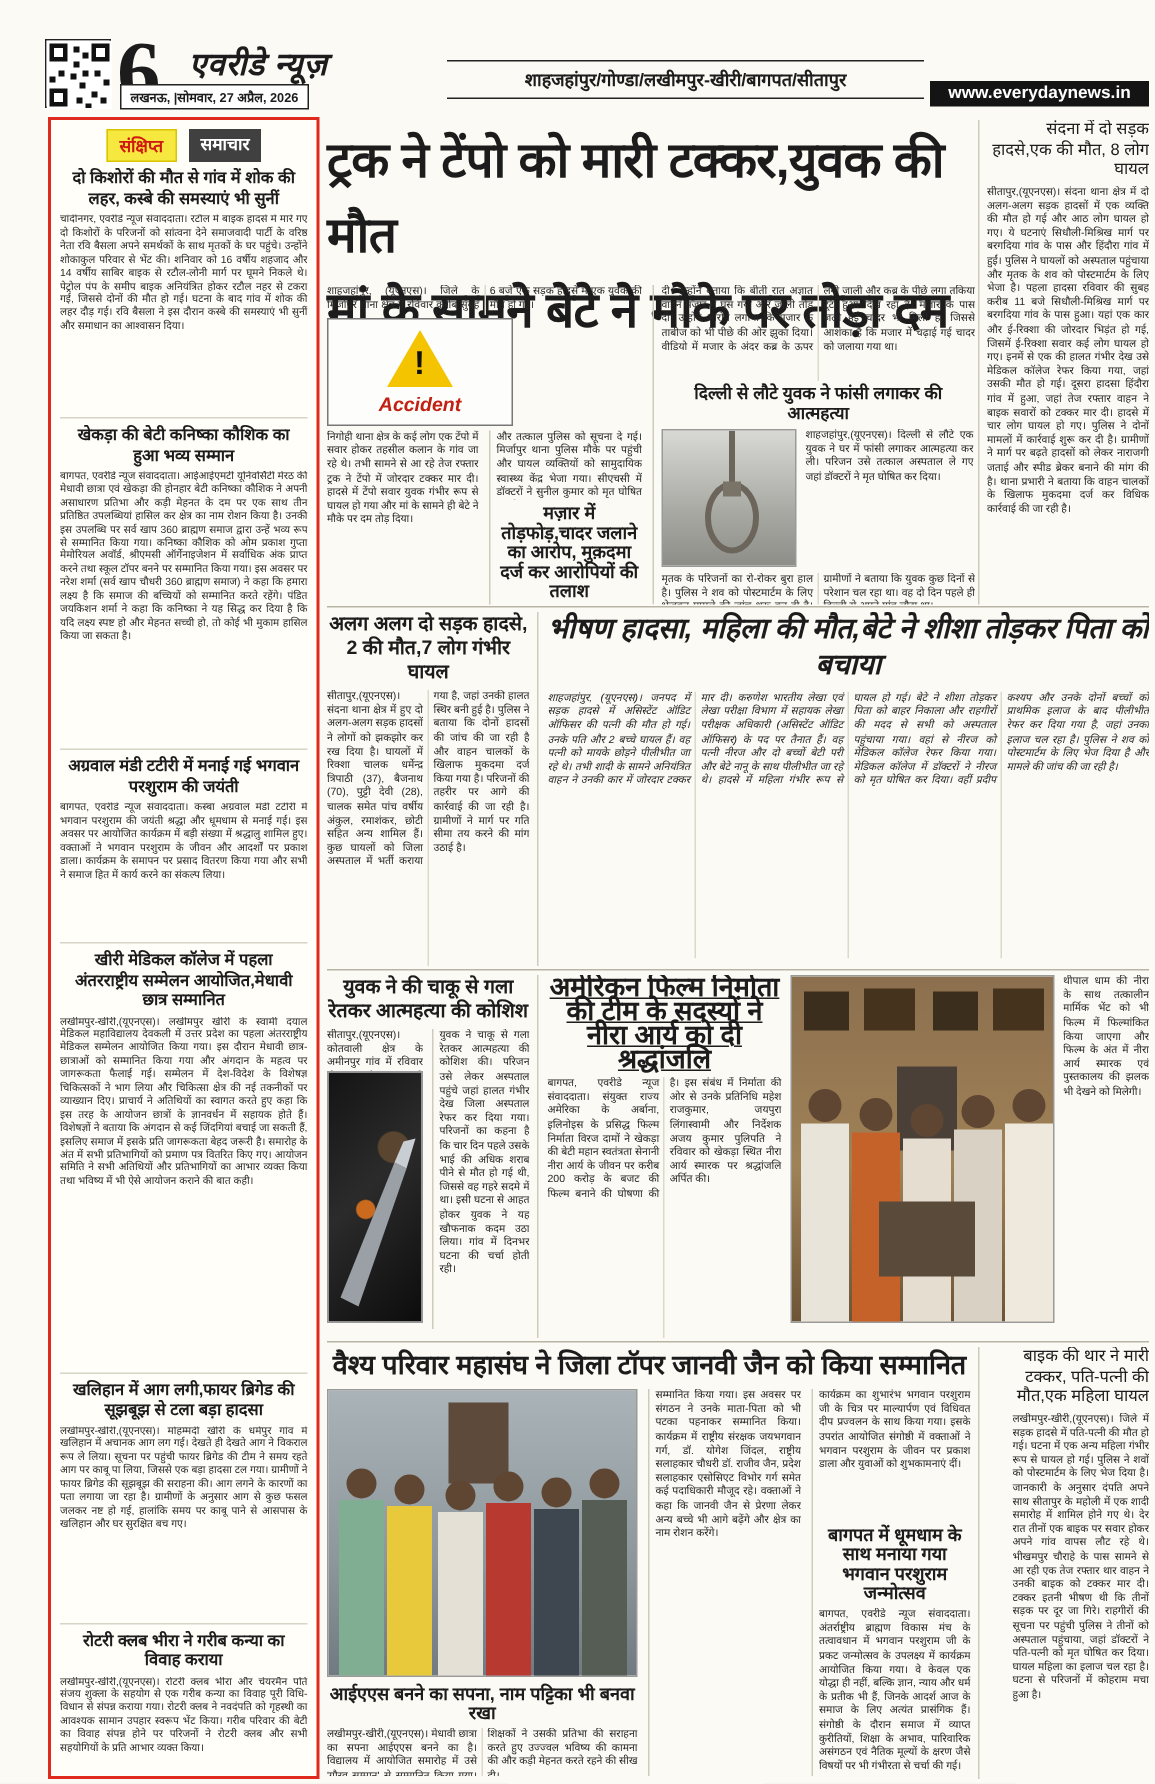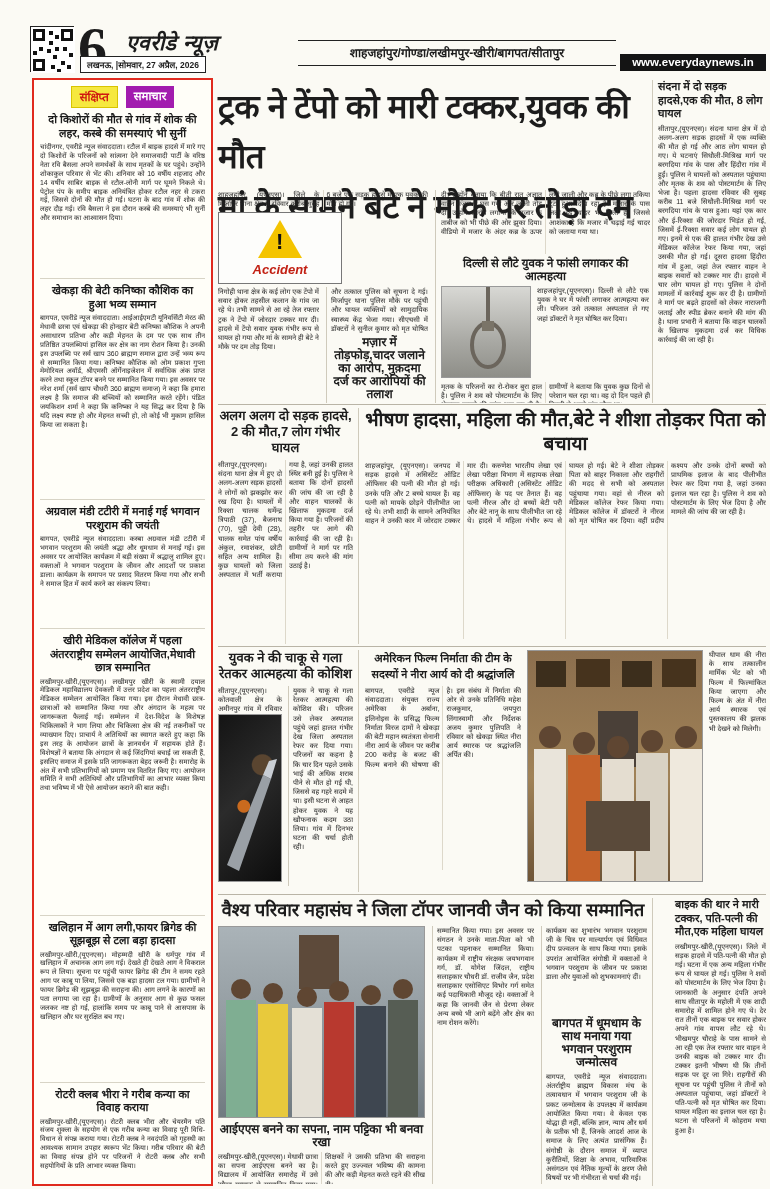--- a/index.html
+++ b/index.html
@@ -20,37 +20,37 @@
   .paper-name { font-style:italic; font-weight:800; font-size:21px; letter-spacing:0.5px; }
   .dateline-box { border:1.5px solid #222; font-size:8.5px; font-weight:bold; padding:2px 6px; background:#fff; white-space:nowrap; }
   .editions { font-weight:800; font-size:12px; text-align:center; border-top:1.5px solid #222; border-bottom:1.5px solid #222; padding:3px 0 4px; }
   .website-box { background:#141414; color:#fff; font-weight:bold; font-size:11.5px; text-align:center; line-height:17px; }
 
   
   .briefs-col { border:2px solid #e02a1e; background:#fffef8; padding:4px 6px 6px; overflow:hidden; }
   .briefs-tags { display:flex; justify-content:center; gap:8px; margin:2px 0 4px; }
   .tag { font-weight:800; font-size:11.5px; padding:2px 8px 3px; }
   .tag-yellow { background:#f6e83e; color:#d01910; border:1px solid #d8c400; }
-  .tag-red { background:#a21caf; color:#fff; }
+  .tag-red { background:#404040; color:#fff; }
   .brief-head { font-weight:bold; font-size:11px; line-height:13.5px; text-align:center; margin:5px 2px 3px; }
   .brief-body { font-size:6.9px; line-height:8.9px; text-align:justify; color:#2a2a2a; }
   .brief-sep { border-top:1px solid #d8d4c6; margin-top:5px; }
 
   
   .bt { font-size:7px; line-height:9.2px; text-align:justify; color:#262626; overflow:hidden; }
   .cols2 { column-count:2; column-gap:7px; column-rule:1px solid #ddd8ca; }
   .cols4 { column-count:4; column-gap:7px; column-rule:1px solid #ddd8ca; }
   .rule-h { border-top:1px solid #b9b4a6; }
   .rule-v { border-left:1px solid #cfcabb; }
 
   
   .lead-head { font-weight:800; font-size:33px; line-height:50px; text-align:left; letter-spacing:-0.5px; }
   .sec-head-lg { font-weight:800; font-size:19px; line-height:24px; text-align:center; }
   .sec-head-md { font-weight:800; font-size:13px; line-height:16px; text-align:center; }
-  .sec-head-sm { font-weight:bold; font-size:11px; line-height:13.5px; text-align:left; }
+  .sec-head-sm { font-weight:normal; font-size:11px; line-height:13.5px; text-align:right; }
   .sub-head { font-weight:bold; font-size:12px; line-height:13px; text-align:center; margin:3px 0; }
 
   
   .photo { overflow:hidden; border:1px solid #999; background:#888; }
   .accident-box { border:1px solid #777; background:#fdfdfb; display:flex; flex-direction:column; align-items:center; justify-content:center; gap:4px; }
   .tri { width:0; height:0; border-left:22px solid transparent; border-right:22px solid transparent; border-bottom:38px solid #f4c400; position:relative; }
   .tri .bang { position:absolute; left:-4px; top:9px; font-weight:900; font-size:22px; color:#111; }
   .accident-word { color:#c22013; font-weight:800; font-style:italic; font-size:13px; }
 </style>
 </head>
@@ -175,21 +175,21 @@
     <div class="bt" style="margin-top:3px; height:288px;">सीतापुर,(यूएनएस)। संदना थाना क्षेत्र में दो अलग-अलग सड़क हादसों में एक व्यक्ति की मौत हो गई और आठ लोग घायल हो गए। ये घटनाएं सिधौली-मिश्रिख मार्ग पर बरगदिया गांव के पास और हिंदौरा गांव में हुईं। पुलिस ने घायलों को अस्पताल पहुंचाया और मृतक के शव को पोस्टमार्टम के लिए भेजा है। पहला हादसा रविवार की सुबह करीब 11 बजे सिधौली-मिश्रिख मार्ग पर बरगदिया गांव के पास हुआ। यहां एक कार और ई-रिक्शा की जोरदार भिड़ंत हो गई, जिसमें ई-रिक्शा सवार कई लोग घायल हो गए। इनमें से एक की हालत गंभीर देख उसे मेडिकल कॉलेज रेफर किया गया, जहां उसकी मौत हो गई। दूसरा हादसा हिंदौरा गांव में हुआ, जहां तेज रफ्तार वाहन ने बाइक सवारों को टक्कर मार दी। हादसे में चार लोग घायल हो गए। पुलिस ने दोनों मामलों में कार्रवाई शुरू कर दी है। ग्रामीणों ने मार्ग पर बढ़ते हादसों को लेकर नाराजगी जताई और स्पीड ब्रेकर बनाने की मांग की है। थाना प्रभारी ने बताया कि वाहन चालकों के खिलाफ मुकदमा दर्ज कर विधिक कार्रवाई की जा रही है।</div>
   </div>
 
   <div class="abs rule-h" style="left:218px; top:404px; width:548px;"></div>
 
   <div class="abs" style="left:218px; top:408px; width:135px; height:236px; overflow:hidden;">
     <div class="sec-head-md">अलग अलग दो सड़क हादसे, 2 की मौत,7 लोग गंभीर घायल</div>
     <div class="bt cols2" style="margin-top:4px; height:196px;">सीतापुर,(यूएनएस)। संदना थाना क्षेत्र में हुए दो अलग-अलग सड़क हादसों ने लोगों को झकझोर कर रख दिया है। घायलों में रिक्शा चालक धर्मेन्द्र त्रिपाठी (37), बैजनाथ (70), पुट्टी देवी (28), चालक समेत पांच वर्षीय अंकुल, रमाशंकर, छोटी सहित अन्य शामिल हैं। कुछ घायलों को जिला अस्पताल में भर्ती कराया गया है, जहां उनकी हालत स्थिर बनी हुई है। पुलिस ने बताया कि दोनों हादसों की जांच की जा रही है और वाहन चालकों के खिलाफ मुकदमा दर्ज किया गया है। परिजनों की तहरीर पर आगे की कार्रवाई की जा रही है। ग्रामीणों ने मार्ग पर गति सीमा तय करने की मांग उठाई है।</div>
   </div>
 
-  <div class="abs" style="left:358px; top:408px; width:408px; height:236px; border-left:1px solid #cfcabb; padding-left:6px; overflow:hidden;">
+  <div class="abs" style="left:358px; top:408px; width:408px; height:236px; border-left:1px solid #cfcabb; padding-left:6px; overflow:hidden;font-style:italic;">
     <div class="sec-head-lg">भीषण हादसा, महिला की मौत,बेटे ने शीशा तोड़कर पिता को बचाया</div>
     <div class="bt cols4" style="margin-top:5px; height:178px;">शाहजहांपुर, (यूएनएस)। जनपद में सड़क हादसे में असिस्टेंट ऑडिट ऑफिसर की पत्नी की मौत हो गई। उनके पति और 2 बच्चे घायल हैं। वह पत्नी को मायके छोड़ने पीलीभीत जा रहे थे। तभी शादी के सामने अनियंत्रित वाहन ने उनकी कार में जोरदार टक्कर मार दी। करुणेश भारतीय लेखा एवं लेखा परीक्षा विभाग में सहायक लेखा परीक्षक अधिकारी (असिस्टेंट ऑडिट ऑफिसर) के पद पर तैनात हैं। वह पत्नी नीरज और दो बच्चों बेटी परी और बेटे नानू के साथ पीलीभीत जा रहे थे। हादसे में महिला गंभीर रूप से घायल हो गई। बेटे ने शीशा तोड़कर पिता को बाहर निकाला और राहगीरों की मदद से सभी को अस्पताल पहुंचाया गया। वहां से नीरज को मेडिकल कॉलेज रेफर किया गया। मेडिकल कॉलेज में डॉक्टरों ने नीरज को मृत घोषित कर दिया। वहीं प्रदीप कश्यप और उनके दोनों बच्चों को प्राथमिक इलाज के बाद पीलीभीत रेफर कर दिया गया है, जहां उनका इलाज चल रहा है। पुलिस ने शव को पोस्टमार्टम के लिए भेज दिया है और मामले की जांच की जा रही है।</div>
   </div>
 
   <div class="abs rule-h" style="left:218px; top:646px; width:548px;"></div>
 
   <div class="abs" style="left:218px; top:650px; width:135px; height:242px; overflow:hidden;">
     <div class="sec-head-md">युवक ने की चाकू से गला रेतकर आत्महत्या की कोशिश</div>
     <div style="display:flex; gap:6px; margin-top:4px;">
       <div style="width:64px;">
@@ -203,21 +203,21 @@
             <polygon points="44,60 52,64 58,44 50,46" fill="#c9ced4"></polygon>
           </svg>
         </div>
       </div>
       <div class="bt rule-v" style="width:66px; height:200px; padding-left:4px;">युवक ने चाकू से गला रेतकर आत्महत्या की कोशिश की। परिजन उसे लेकर अस्पताल पहुंचे जहां हालत गंभीर देख जिला अस्पताल रेफर कर दिया गया। परिजनों का कहना है कि चार दिन पहले उसके भाई की अधिक शराब पीने से मौत हो गई थी, जिससे वह गहरे सदमे में था। इसी घटना से आहत होकर युवक ने यह खौफनाक कदम उठा लिया। गांव में दिनभर घटना की चर्चा होती रही।</div>
     </div>
   </div>
 
   <div class="abs" style="left:358px; top:650px; width:408px; height:242px; border-left:1px solid #cfcabb; padding-left:6px; overflow:hidden; display:flex; gap:6px;">
     <div style="width:158px;">
-      <div class="sec-head-md" style="font-size:11px;">अमेरिकन फिल्म निर्माता की टीम के सदस्यों ने नीरा आर्य को दी श्रद्धांजलि</div>
+      <div class="sec-head-md" style="font-size:18px;text-decoration:underline;">अमेरिकन फिल्म निर्माता की टीम के सदस्यों ने नीरा आर्य को दी श्रद्धांजलि</div>
       <div class="bt cols2" style="margin-top:4px; height:184px;">बागपत, एवरीडे न्यूज संवाददाता। संयुक्त राज्य अमेरिका के अर्बाना, इलिनोइस के प्रसिद्ध फिल्म निर्माता विरज दामों ने खेकड़ा की बेटी महान स्वतंत्रता सेनानी नीरा आर्य के जीवन पर करीब 200 करोड़ के बजट की फिल्म बनाने की घोषणा की है। इस संबंध में निर्माता की ओर से उनके प्रतिनिधि महेश राजकुमार, जयपुरा लिंगास्वामी और निर्देशक अजय कुमार पुलिपति ने रविवार को खेकड़ा स्थित नीरा आर्य स्मारक पर श्रद्धांजलि अर्पित की।</div>
     </div>
     <div class="photo" style="width:178px; height:232px; background:linear-gradient(180deg,#8c6f4e 0%,#a08257 55%,#6e5436 100%);">
       <svg width="178" height="232" viewBox="0 0 178 232">
         <rect x="8" y="10" width="30" height="26" fill="#3c2e1c"></rect>
           <rect x="48" y="8" width="34" height="28" fill="#46331d"></rect>
         <rect x="94" y="10" width="30" height="26" fill="#3c2e1c"></rect>
           <rect x="134" y="8" width="34" height="28" fill="#46331d"></rect>
         <rect x="70" y="60" width="40" height="56" fill="#4a4038"></rect>
         <g>

